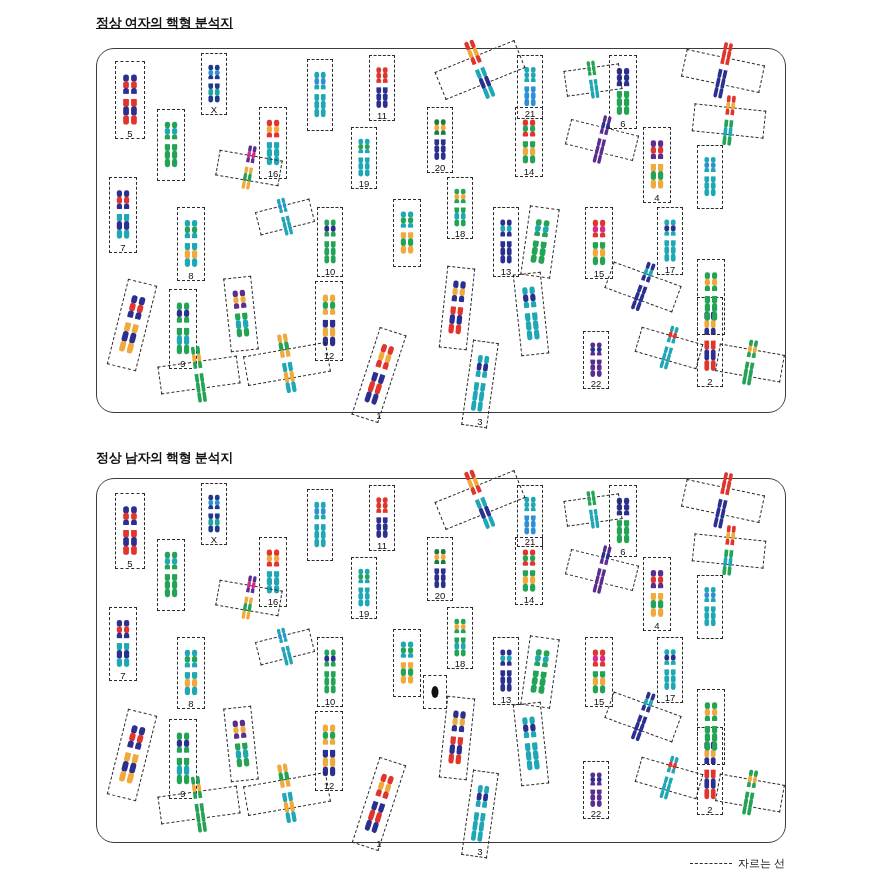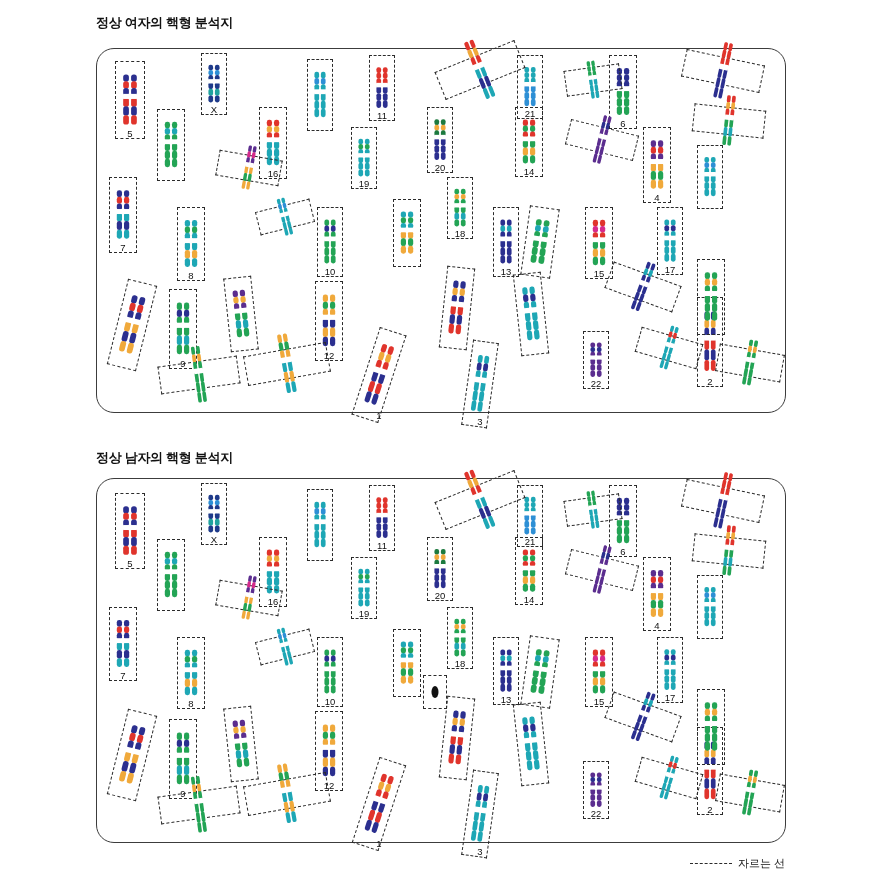--- a/index.html
+++ b/index.html
@@ -30,21 +30,21 @@
   }
   .panel {
     position: absolute;
     border: 1.5px solid #3c3c3c;
     border-radius: 18px;
     background: #ffffff;
     box-sizing: border-box;
   }
   #panel-female { left: 96px; top: 48px; width: 690px; height: 365px; }
   #panel-male   { left: 96px; top: 478px; width: 690px; height: 365px; }
-  #title-female { left: 96px; top: 14px; }
+  #title-female { left: 96px; top: 14px; text-decoration: underline; }
   #title-male   { left: 96px; top: 449px; }
 
   .chr-cell {
     position: absolute;
     border: 1.2px dashed #2b2b2b;
     box-sizing: border-box;
     background: transparent;
   }
   .chr-label {
     position: absolute;

